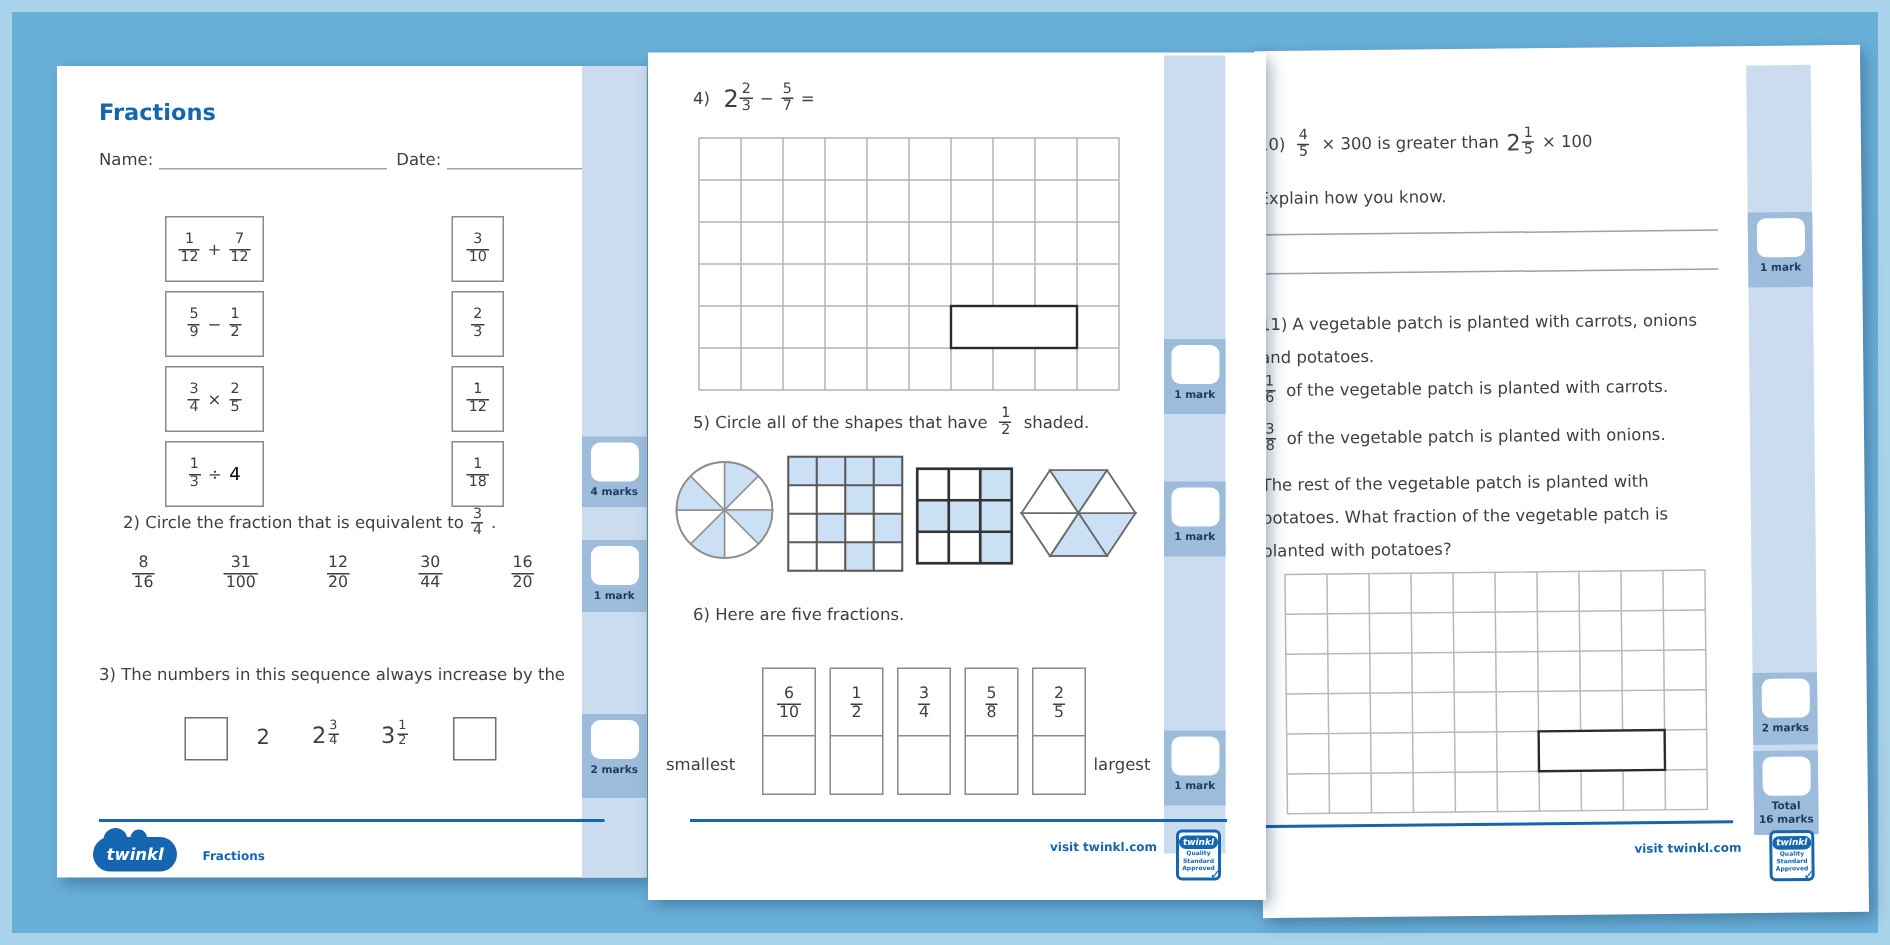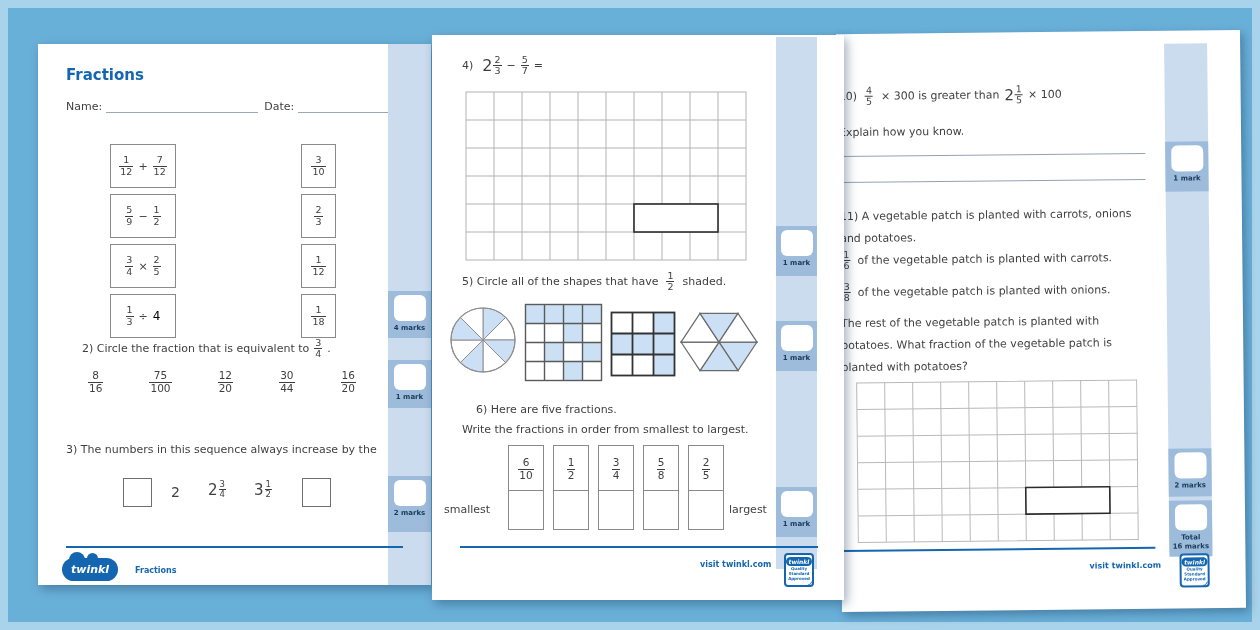--- a/index.html
+++ b/index.html
@@ -160,21 +160,21 @@
           <span class="d">4</span>
         </span>
       <span>.</span>
     </div>
     <div class="optrow">
       <span class="frac">
           <span class="n">8</span>
           <span class="d">16</span>
         </span>
       <span class="frac">
-          <span class="n">75</span>
+          <span class="n">31</span>
           <span class="d">100</span>
         </span>
       <span class="frac">
           <span class="n">12</span>
           <span class="d">20</span>
         </span>
       <span class="frac">
           <span class="n">30</span>
           <span class="d">44</span>
         </span>
@@ -323,22 +323,21 @@
         <svg width="78" height="70.12" viewBox="0 0 78 70.12">
           <path d="M 39 35.06 L 77 35.06 L 58 63.690799849113546 Z" fill="#CBE0F4" stroke="#6B6B6B" stroke-width="1.2"></path>
           <path d="M 39 35.06 L 58 63.690799849113546 L 20.000000000000007 63.690799849113546 Z" fill="#CBE0F4" stroke="#6B6B6B" stroke-width="1.2"></path>
           <path d="M 39 35.06 L 20.000000000000007 63.690799849113546 L 1 35.06000000000001 Z" fill="#fff" stroke="#6B6B6B" stroke-width="1.2"></path>
           <path d="M 39 35.06 L 1 35.06000000000001 L 19.999999999999982 6.429200150886469 Z" fill="#fff" stroke="#6B6B6B" stroke-width="1.2"></path>
           <path d="M 39 35.06 L 19.999999999999982 6.429200150886469 L 58 6.429200150886462 Z" fill="#CBE0F4" stroke="#6B6B6B" stroke-width="1.2"></path>
           <path d="M 39 35.06 L 58 6.429200150886462 L 77 35.059999999999995 Z" fill="#fff" stroke="#6B6B6B" stroke-width="1.2"></path>
         </svg>
       </div>
 
-    <div class="qt" style="left:44px;top:368px;">6)  Here are five fractions.</div>
-    <div class="qt" style="left:30px;top:388px;">Write the fractions in order from smallest to largest.</div>
+    <div class="qt" style="left:30px;top:368px;">6)  Here are five fractions.</div>
 
     <div class="fbox" style="left:76px;top:410px;">
       <span class="frac">
           <span class="n">6</span>
           <span class="d">10</span>
         </span>
       </div>
     <div class="fbox" style="left:121px;top:410px;">
       <span class="frac">
           <span class="n">1</span>

